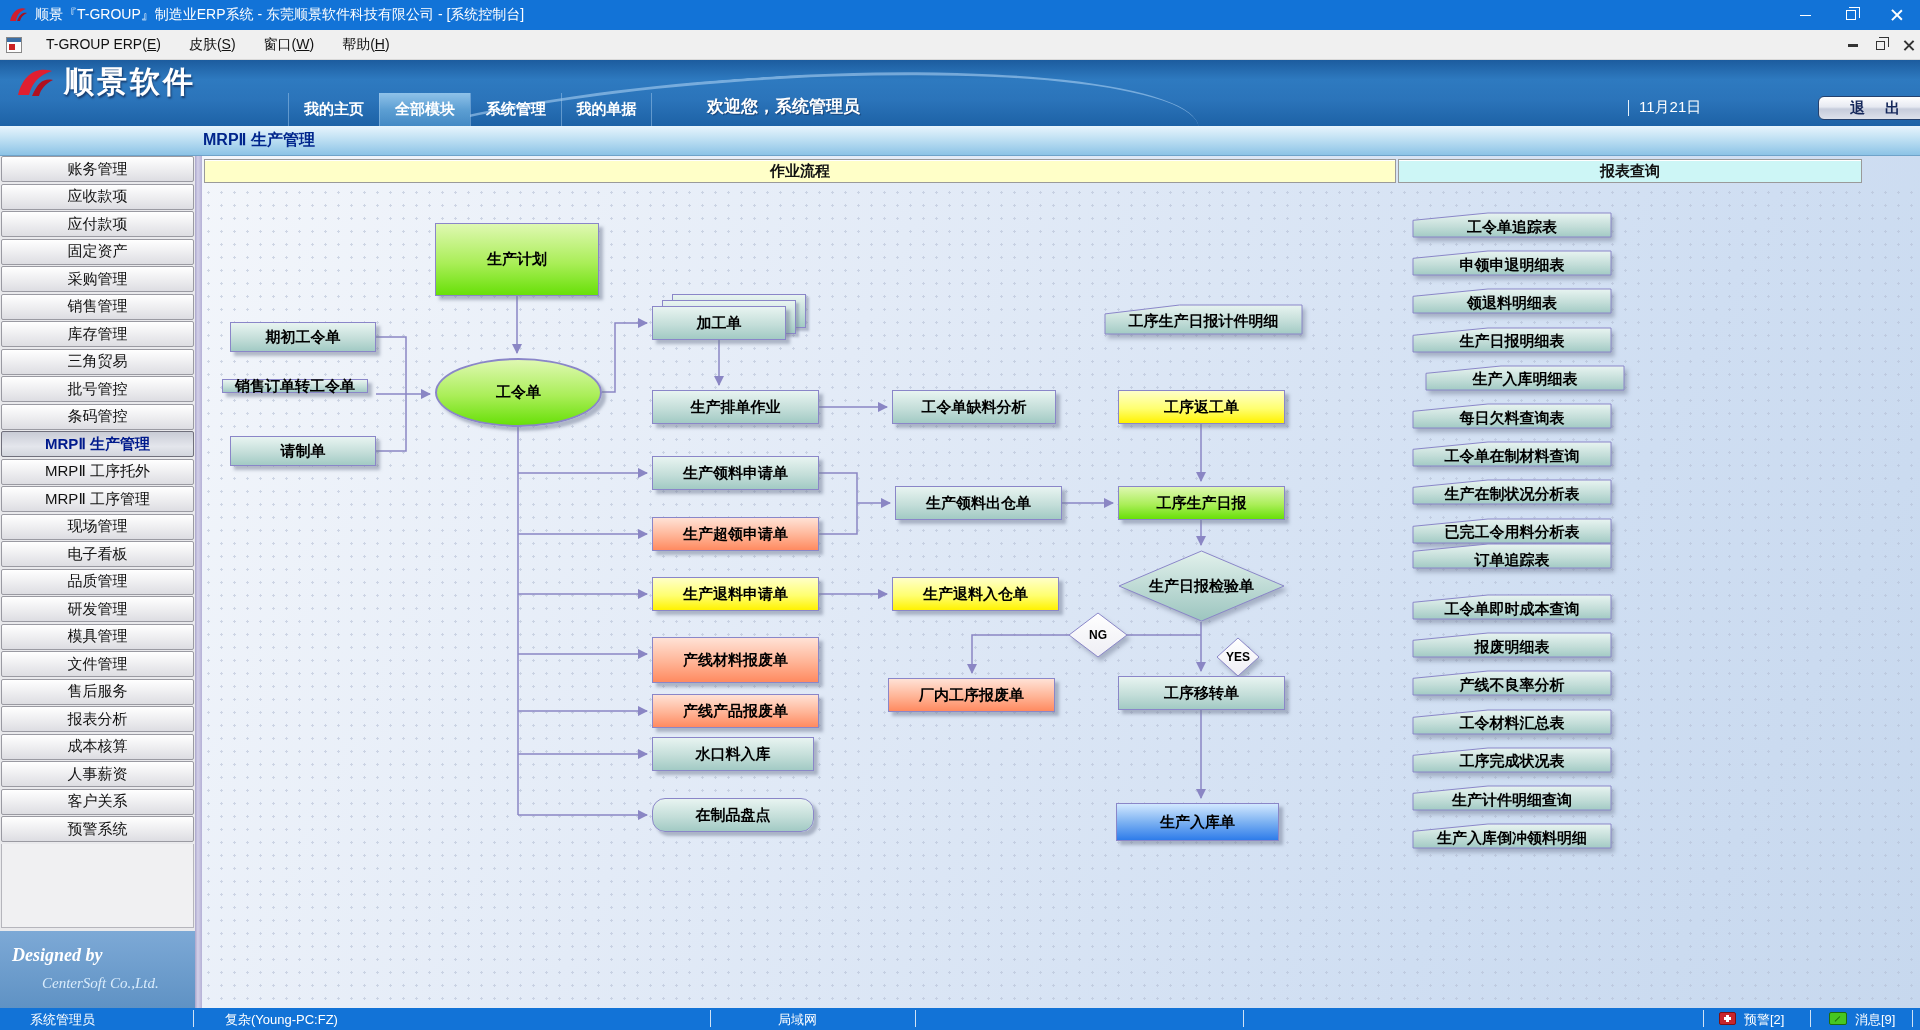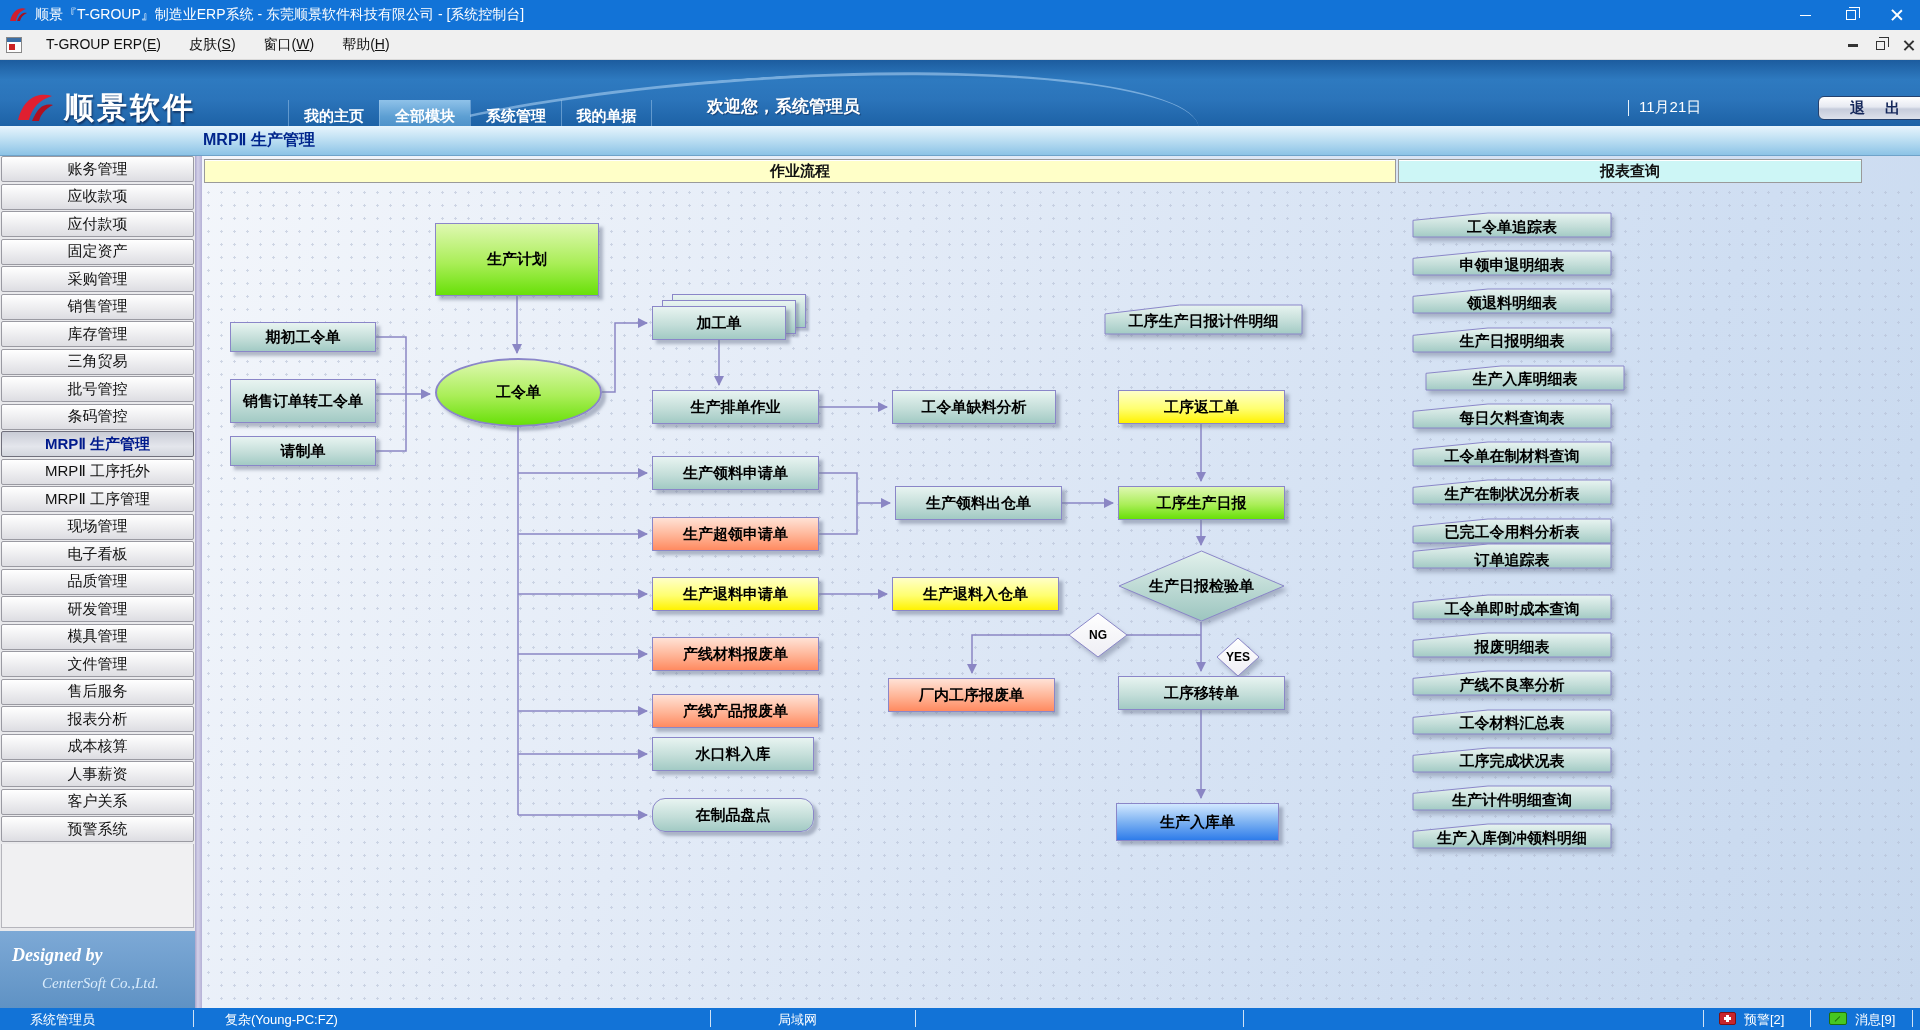--- a/index.html
+++ b/index.html
@@ -42,26 +42,26 @@
   .mb-close:before,.mb-close:after { content:""; position:absolute; left:5px; top:-1px; width:2px; height:13px; background:#333; }
   .mb-close:before { transform:rotate(45deg); }
   .mb-close:after { transform:rotate(-45deg); }
 
   
   #appheader { position:absolute; left:0; top:60px; width:1920px; height:66px;
     background:linear-gradient(180deg,#1c5c9e 0%, #2e7ac0 30%, #2b74ba 60%, #1d62a6 100%);
     overflow:hidden; }
   #appheader:before { content:""; position:absolute; left:300px; top:18px; width:900px; height:160px;
     border-radius:50%; border-top:3px solid rgba(180,215,245,.55); transform:rotate(-4deg); }
-  #brand { position:absolute; left:14px; top:28px; display:flex; align-items:flex-start; }
+  #brand { position:absolute; left:14px; top:2px; display:flex; align-items:flex-end; }
   #brand .brand-text { color:#fff; font-size:30px; font-weight:bold; letter-spacing:3px;
     text-shadow:1px 2px 2px rgba(0,0,30,.5); margin-left:8px; }
   #tabstrip { position:absolute; left:288px; bottom:0; height:33px; display:flex; }
   .nav-tab { width:91px; height:33px; display:flex; align-items:center; justify-content:center;
-    color:#fff; font-size:15px; font-weight:bold; border-left:1px solid rgba(160,200,235,.5); cursor:pointer;margin-top:7px; }
+    color:#fff; font-size:15px; font-weight:bold; border-left:1px solid rgba(160,200,235,.5); cursor:pointer; }
   .nav-tab:last-child { border-right:1px solid rgba(160,200,235,.5); }
   .nav-tab.active { background:linear-gradient(180deg,#8fc2e9 0%, #5d9fd3 50%, #4389c4 100%); }
   #welcome { position:absolute; left:707px; bottom:8px; color:#fff; font-size:17px; font-weight:bold;
     text-shadow:1px 1px 1px rgba(0,0,30,.4); }
   #hdr-date { position:absolute; left:1628px; bottom:9px; color:#fff; font-size:15px; display:flex; align-items:center; }
   #hdr-date .vbar { display:inline-block; width:1px; height:16px; background:#e8f2fa; margin-right:10px; }
   #exit-btn { position:absolute; left:1818px; bottom:6px; width:122px; height:24px;
     background:linear-gradient(180deg,#ffffff 0%, #e6e9f1 45%, #c6ccdb 55%, #dde1ea 100%);
     border:1px solid #24416e; border-radius:6px; color:#15275a; font-size:15px; font-weight:bold;
     display:flex; align-items:center; justify-content:center; letter-spacing:8px; cursor:pointer; }
@@ -282,33 +282,33 @@
         <polyline points="617,408 685,408" fill="none" stroke="#8a86c4" stroke-width="1.5" marker-end="url(#arw)"></polyline>
         <polyline points="999,238 999,295" fill="none" stroke="#8a86c4" stroke-width="1.5" marker-end="url(#arw)"></polyline>
         <polyline points="999,334 999,359" fill="none" stroke="#8a86c4" stroke-width="1.5" marker-end="url(#arw)"></polyline>
         <polyline points="999,436 999,485" fill="none" stroke="#8a86c4" stroke-width="1.5" marker-end="url(#arw)"></polyline>
         <polyline points="999,449 770,449 770,487" fill="none" stroke="#8a86c4" stroke-width="1.5" marker-end="url(#arw)"></polyline>
         <polyline points="999,524 999,612" fill="none" stroke="#8a86c4" stroke-width="1.5" marker-end="url(#arw)"></polyline>
       </svg>
   <div class="node c-green" style="left: 233px; top: 37px; width: 164px; height: 73px;">生产计划</div>
       <div class="node c-green ellipse" style="left: 233px; top: 172px; width: 167px; height: 69px;">工令单</div>
       <div class="node c-teal" style="left: 28px; top: 136px; width: 146px; height: 30px;">期初工令单</div>
-      <div class="node c-teal" style="left: 28px; top: 193px; width: 146px; height: 44px;">销售订单转工令单</div>
+      <div class="node c-teal" style="left: 20px; top: 193px; width: 146px; height: 14px;">销售订单转工令单</div>
       <div class="node c-teal" style="left: 28px; top: 250px; width: 146px; height: 30px;">请制单</div>
       <div class="node c-teal stack-layer" style="left: 470px; top: 108px; width: 134px; height: 34px;"></div>
       <div class="node c-teal stack-layer" style="left: 460px; top: 114px; width: 134px; height: 34px;"></div>
       <div class="node c-teal" style="left: 450px; top: 120px; width: 134px; height: 34px;">加工单</div>
       <div class="node c-teal" style="left: 450px; top: 204px; width: 167px; height: 34px;">生产排单作业</div>
       <div class="node c-teal" style="left: 690px; top: 204px; width: 164px; height: 34px;">工令单缺料分析</div>
       <div class="node c-teal" style="left: 450px; top: 270px; width: 167px; height: 34px;">生产领料申请单</div>
       <div class="node c-salmon" style="left: 450px; top: 331px; width: 167px; height: 34px;">生产超领申请单</div>
       <div class="node c-teal" style="left: 693px; top: 300px; width: 167px; height: 34px;">生产领料出仓单</div>
       <div class="node c-yellow" style="left: 450px; top: 391px; width: 167px; height: 34px;">生产退料申请单</div>
       <div class="node c-yellow" style="left: 690px; top: 391px; width: 167px; height: 34px;">生产退料入仓单</div>
-      <div class="node c-salmon" style="left: 450px; top: 451px; width: 167px; height: 34px;">产线材料报废单</div>
+      <div class="node c-salmon" style="left: 450px; top: 451px; width: 167px; height: 46px;">产线材料报废单</div>
       <div class="node c-salmon" style="left: 450px; top: 508px; width: 167px; height: 34px;">产线产品报废单</div>
       <div class="node c-teal" style="left: 450px; top: 551px; width: 162px; height: 34px;">水口料入库</div>
       <div class="node c-teal" style="left: 450px; top: 612px; width: 162px; height: 34px; border-radius: 13px;">在制品盘点</div>
       <div class="plaque" style="left: 902px; top: 118px; width: 199px; height: 31px;">
         <svg width="199" height="31">
           <polygon points="1,9.92 75.62,1 198,1 198,30 1,30" fill="url(#gradTeal)" stroke="#8a86c8"></polygon>
         </svg>
         <div class="lbl">工序生产日报计件明细</div>
       </div>
       <div class="node c-yellow" style="left: 916px; top: 204px; width: 167px; height: 34px;">工序返工单</div>

